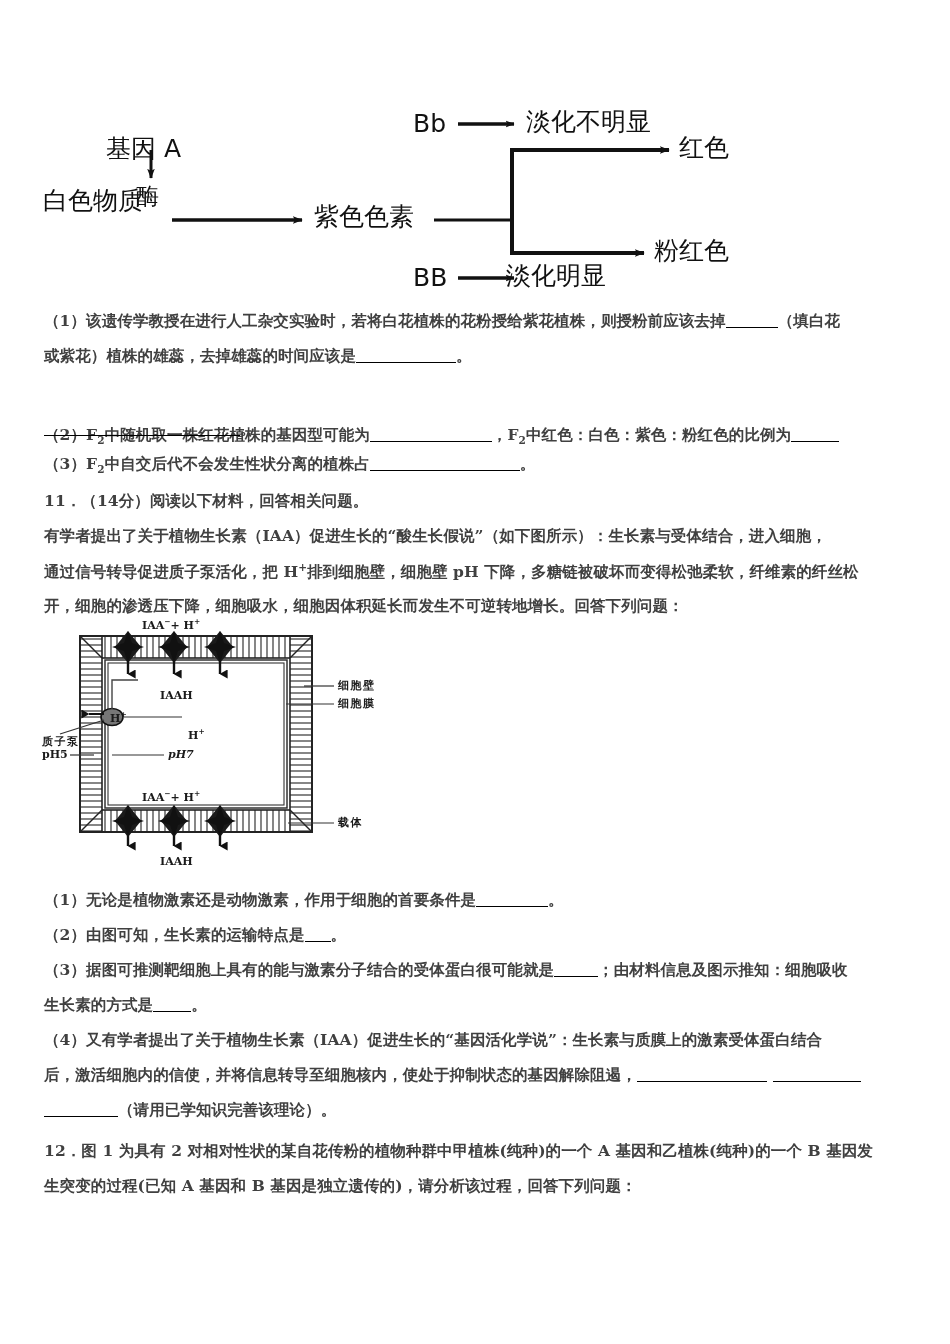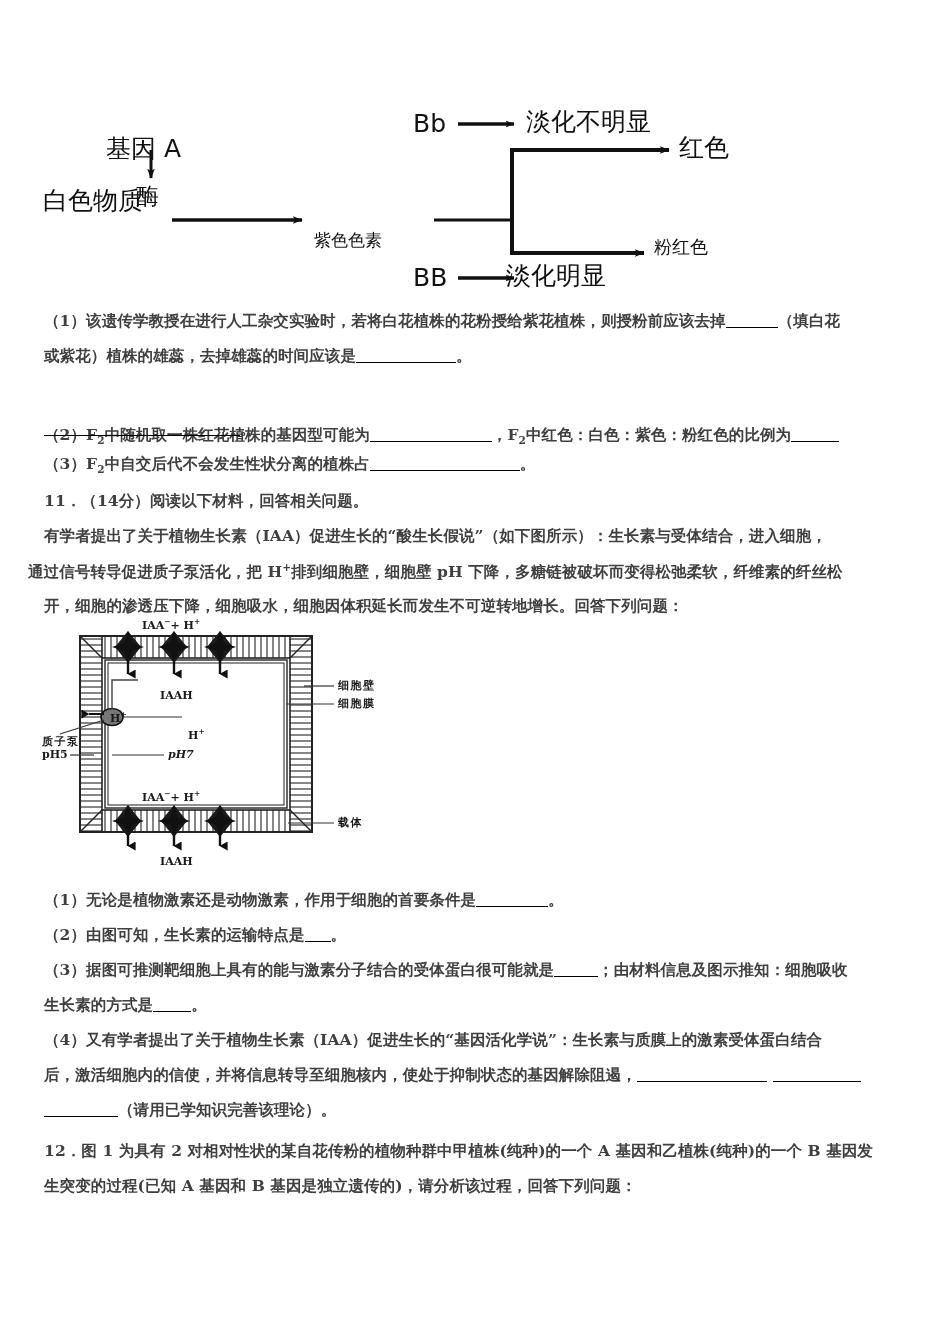--- a/index.html
+++ b/index.html
@@ -107,27 +107,27 @@
       <line x1="466" y1="153" x2="600" y2="153" stroke="#111" stroke-width="4" marker-end="url(#ah)"></line>
 
       <line x1="414" y1="24" x2="470" y2="24" stroke="#111" stroke-width="3.4" marker-end="url(#ahs)"></line>
 
       <line x1="414" y1="178" x2="470" y2="178" stroke="#111" stroke-width="3.4" marker-end="url(#ahs)"></line>
     </svg>
 
     <span class="pw-label" style="left:62px; top:12px; font-size:25px;margin-top:24px;">基因 A</span>
     <span class="pw-label" style="left:92px; top:85px; font-size:23px;">酶</span>
     <span class="pw-label" style="left:-1px; top:88px; font-size:25px;">白色物质</span>
-    <span class="pw-label" style="left:270px; top:104px; font-size:17px;margin-top:28px;">紫色色素</span>
+    <span class="pw-label" style="left:270px; top:104px; font-size:25px;">紫色色素</span>
     <span class="pw-label" style="left:369px; top:11px; font-size:25px;">Bb</span>
     <span class="pw-label" style="left:369px; top:165px; font-size:25px;">BB</span>
     <span class="pw-label" style="left:482px; top:9px; font-size:25px;">淡化不明显</span>
     <span class="pw-label" style="left:462px; top:163px; font-size:25px;">淡化明显</span>
     <span class="pw-label" style="left:635px; top:35px; font-size:25px;">红色</span>
-    <span class="pw-label" style="left:610px; top:138px; font-size:18px;">粉红色</span>
+    <span class="pw-label" style="left:610px; top:138px; font-size:25px;">粉红色</span>
   </div>
 
   <div class="tline b" style="left:44px; top:311px;">
     <span>（1）该遗传学教授在进行人工杂交实验时，若将白花植株的花粉授给紫花植株，则授粉前应该去掉</span><span class="ul" style="width:52px;"></span><span>（填白花</span>
   </div>
 
   <div class="tline b" style="left:44px; top:346px;">
     <span>或紫花）植株的雄蕊，去掉雄蕊的时间应该是</span><span class="ul" style="width:100px;"></span><span>。</span>
   </div>
 
@@ -140,21 +140,21 @@
   </div>
 
   <div class="tline b" style="left:44px; top:454px;">
     <span>（3）F</span><sub>2</sub><span>中自交后代不会发生性状分离的植株占</span><span class="ul" style="width:150px;"></span><span>。</span>
   </div>
 
   <div class="tline b" style="left:44px; top:491px;">11．（14分）阅读以下材料，回答相关问题。</div>
 
   <div class="tline b" style="left:44px; top:526px;">有学者提出了关于植物生长素（IAA）促进生长的“酸生长假说”（如下图所示）：生长素与受体结合，进入细胞，</div>
 
-  <div class="tline b" style="left:28px; top:561px;text-align:right;">
+  <div class="tline b" style="left:44px; top:561px;text-align:right;">
     <span>通过信号转导促进质子泵活化，把 H</span><sup>+</sup><span>排到细胞壁，细胞壁 pH 下降，多糖链被破坏而变得松弛柔软，纤维素的纤丝松</span>
   </div>
 
   <div class="tline b" style="left:44px; top:596px;">开，细胞的渗透压下降，细胞吸水，细胞因体积延长而发生不可逆转地增长。回答下列问题：</div>
 
   <div class="celldiag">
     <svg width="370" height="262" viewBox="0 0 370 262">
       <defs>
 
         <pattern id="hatchV" width="6" height="10" patternUnits="userSpaceOnUse">

